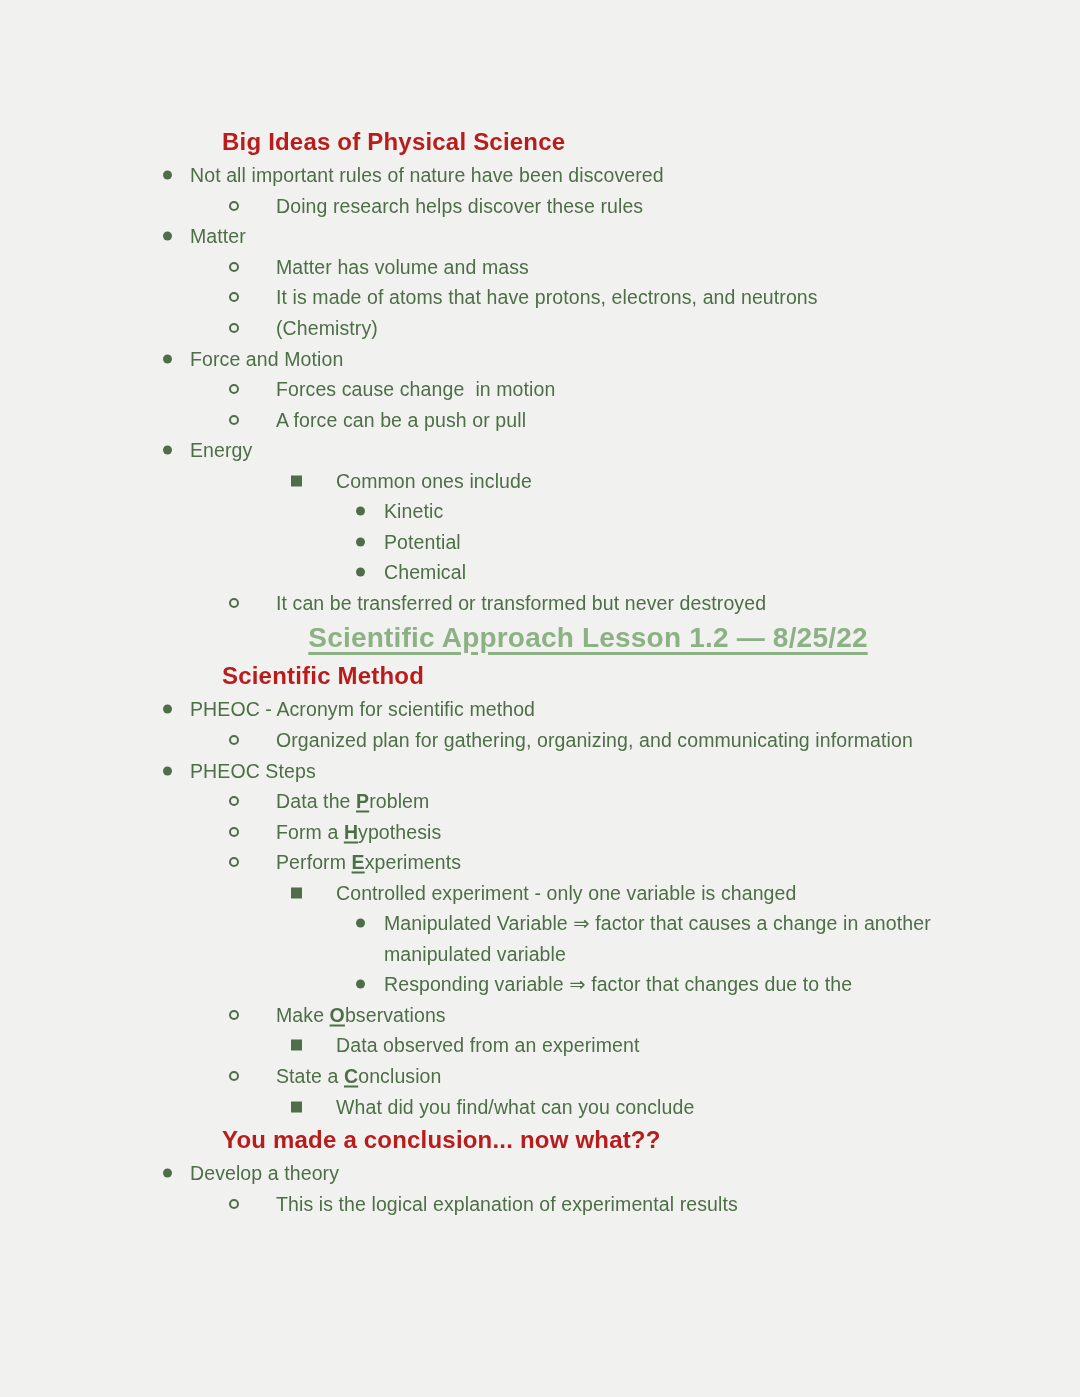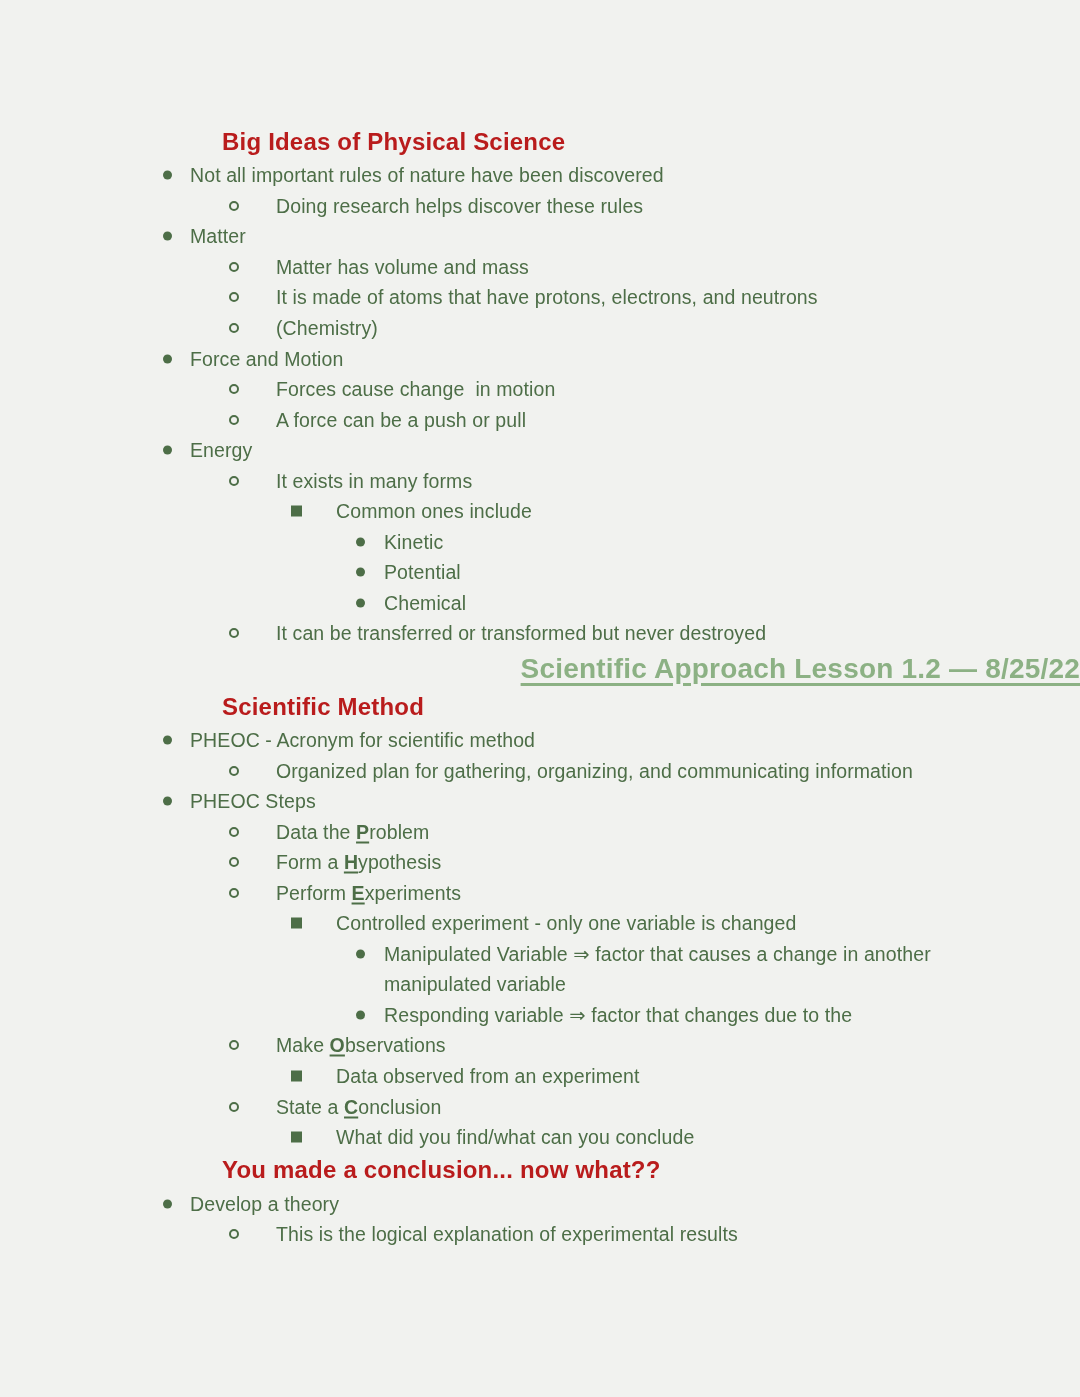--- a/index.html
+++ b/index.html
@@ -8,21 +8,21 @@
     width:1080px;
     height:1397px;
     background:#f1f2ef;
     font-family:"Liberation Sans", sans-serif;
     color:#4d6e47;
     overflow:hidden;
   }
   .spacer-top{height:124px;}
   .line{position:relative;height:30.55px;}
   .hline{position:relative;height:36px;}
-  .titleline{position:relative;height:40px;padding-left:96px;text-align:right;}
+  .titleline{position:relative;height:40px;padding-left:96px;text-align:center;}
   .t{
     position:absolute;top:50%;transform:translateY(-50%);
     font-size:19.5px;white-space:pre;letter-spacing:0.1px;
   }
   .hline .t{
     left:222px;font-size:24px;font-weight:bold;color:#b91c1c;letter-spacing:0.2px;
   }
   .titleline .title-t{
     display:inline-block;position:relative;top:50%;transform:translateY(-50%);
     font-size:28px;font-weight:bold;color:#8cb184;letter-spacing:0.2px;
@@ -83,24 +83,20 @@
     <span class="b circ"></span>
     <span class="t">Forces cause change  in motion</span>
   </div>
   <div class="line l2">
     <span class="b circ"></span>
     <span class="t">A force can be a push or pull</span>
   </div>
   <div class="line l1">
     <span class="b disc"></span>
     <span class="t">Energy</span>
-  </div>
-  <div class="line l2">
-    <span class="b circ"></span>
-    <span class="t">It exists in many forms</span>
   </div>
   <div class="line l3">
     <span class="b sq"></span>
     <span class="t">Common ones include</span>
   </div>
   <div class="line l4">
     <span class="b disc"></span>
     <span class="t">Kinetic</span>
   </div>
   <div class="line l4">

